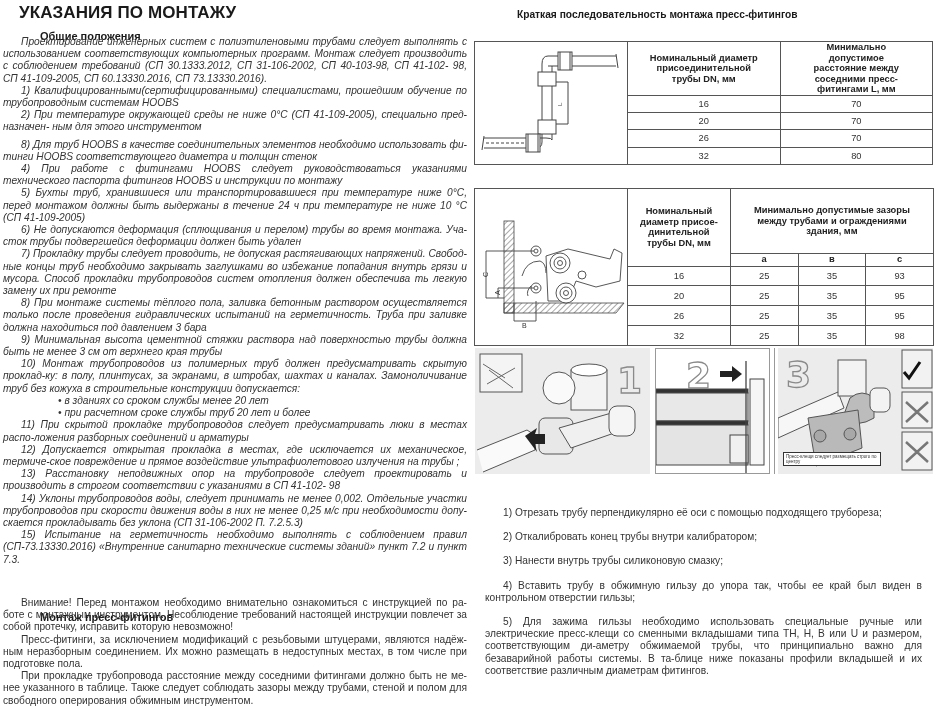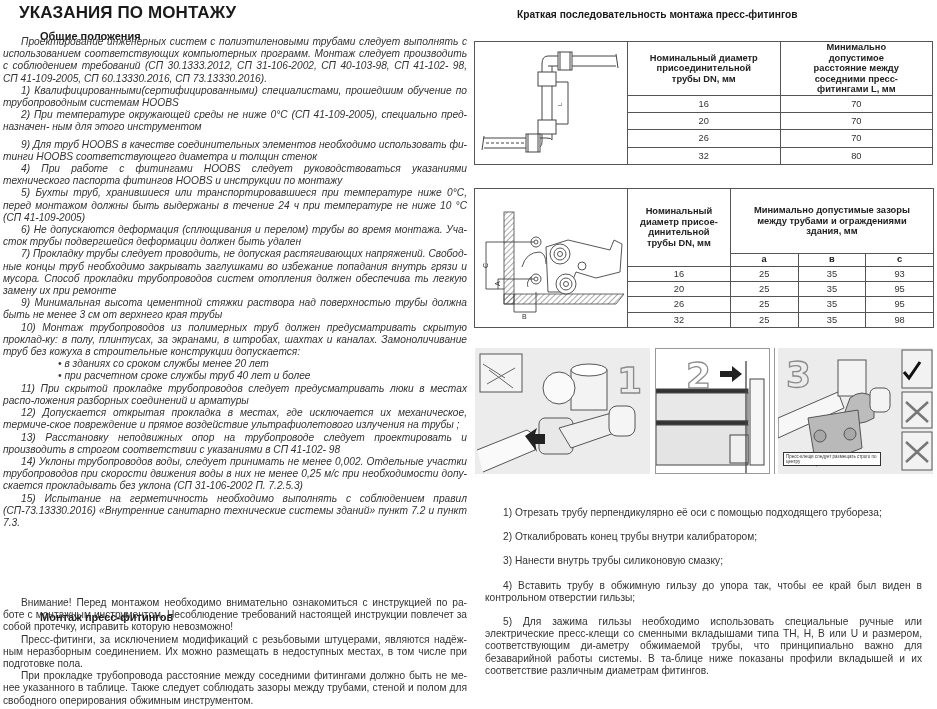--- a/index.html
+++ b/index.html
@@ -31,29 +31,30 @@
 <body>
 
 <div class="col-left">
   <h1 class="doc-title">УКАЗАНИЯ ПО МОНТАЖУ</h1>
   <h2 class="sec" style="left:40px; top:30px;">Общие положения</h2>
 
   <div class="txt" style="top:36px;font-style:italic;">
     <p>Проектирование инженерных систем с полиэтиленовыми трубами следует выполнять с использованием соответствующих компьютерных программ. Монтаж следует производить с соблюдением требований (СП 30.1333.2012, СП 31-106-2002, СП 40-103-98, СП 41-102- 98, СП 41-109-2005, СП 60.13330.2016, СП 73.13330.2016).</p>
     <p>1)  Квалифицированными(сертифицированными) специалистами, прошедшим обучение по трубопроводным системам HOOBS</p>
     <p>2)  При температуре окружающей среды не ниже 0°С (СП 41-109-2005), специально пред-назначен- ным для этого инструментом</p>
-    <p class="gap">9)  Для труб HOOBS в качестве соединительных элементов необходимо использовать фи-тинги HOOBS соответствующего диаметра и толщин стенок</p>
+    <p class="gap">8)  Для труб HOOBS в качестве соединительных элементов необходимо использовать фи-тинги HOOBS соответствующего диаметра и толщин стенок</p>
     <p>4)  При работе с фитингами HOOBS следует руководствоваться указаниями технического паспорта фитингов HOOBS и инструкции по монтажу</p>
     <p>5)  Бухты труб, хранившиеся или транспортировавшиеся при температуре ниже 0°С, перед монтажом должны быть выдержаны в течение 24 ч при температуре не ниже 10 °С (СП 41-109-2005)</p>
     <p>6)  Не допускаются деформация (сплющивания и перелом) трубы во время монтажа. Уча-сток трубы подвергшейся деформации должен быть удален</p>
     <p>7)  Прокладку трубы следует проводить, не допуская растягивающих напряжений. Свобод-ные концы труб необходимо закрывать заглушками во избежание попадания внутрь грязи и мусора. Способ прокладки трубопроводов систем отопления должен обеспечива ть легкую замену их при ремонте</p>
+    <p>8)  При монтаже системы тёплого пола, заливка бетонным раствором осуществляется только после проведения гидравлических испытаний на герметичность. Труба при заливке должна находиться под давлением 3 бара</p>
     <p>9)  Минимальная высота цементной стяжки раствора над поверхностью трубы должна быть не менее 3 см от верхнего края трубы</p>
     <p>10) Монтаж трубопроводов из полимерных труб должен предусматривать скрытую проклад-ку: в полу, плинтусах, за экранами, в штробах, шахтах и каналах. Замоноличивание труб без кожуха в строительные конструкции допускается:</p>
     <p class="bul">• в зданиях со сроком службы менее 20 лет</p>
-    <p class="bul">• при расчетном сроке службы труб 40 лет и более</p>
+    <p class="bul">• при расчетном сроке службы труб 20 лет и более</p>
     <p>11)  При скрытой прокладке трубопроводов следует предусматривать люки в местах распо-ложения разборных соединений и арматуры</p>
     <p>12) Допускается открытая прокладка в местах, где исключается их механическое, термиче-ское повреждение и прямое воздействие ультрафиолетового излучения на трубы ;</p>
     <p>13) Расстановку неподвижных опор на трубопроводе следует проектировать и производить в строгом соответствии с указаниями в СП 41-102- 98</p>
     <p>14) Уклоны трубопроводов воды, следует принимать не менее 0,002. Отдельные участки трубопроводов при скорости движения воды в них не менее 0,25 м/с при необходимости допу-скается прокладывать без уклона (СП 31-106-2002 П. 7.2.5.3)</p>
     <p>15) Испытание на герметичность необходимо выполнять с соблюдением правил (СП-73.13330.2016) «Внутренние санитарно технические системы зданий» пункт 7.2 и пункт 7.3.</p>
   </div>
 
   <h2 class="sec" style="left:40px; top:611px;">Монтаж пресс-фитингов</h2>
   <div class="txt" style="top:597px;">
     <p>Внимание! Перед монтажом необходимо внимательно ознакомиться с инструкцией по ра-боте с монтажным инструментом. Несоблюдение требований настоящей инструкции повлечет за собой протечку, исправить которую невозможно!</p>
@@ -108,21 +109,21 @@
           <td>26</td>
           <td>70</td>
         </tr>
     <tr>
           <td>32</td>
           <td>80</td>
         </tr>
   </tbody>
     </table>
 
-  <table class="spec" style="left:4px; top:188px; width:460px; height:140px;">
+  <table class="spec" style="left:4px; top:188px; width:460px; height:158px;">
     <colgroup>
         <col style="width:153px">
         <col style="width:103px">
         <col style="width:68px">
         <col style="width:68px">
         <col style="width:68px">
       </colgroup>
     <tbody>
         <tr style="height:35px;">
       <td class="diag-cell" rowspan="6">

